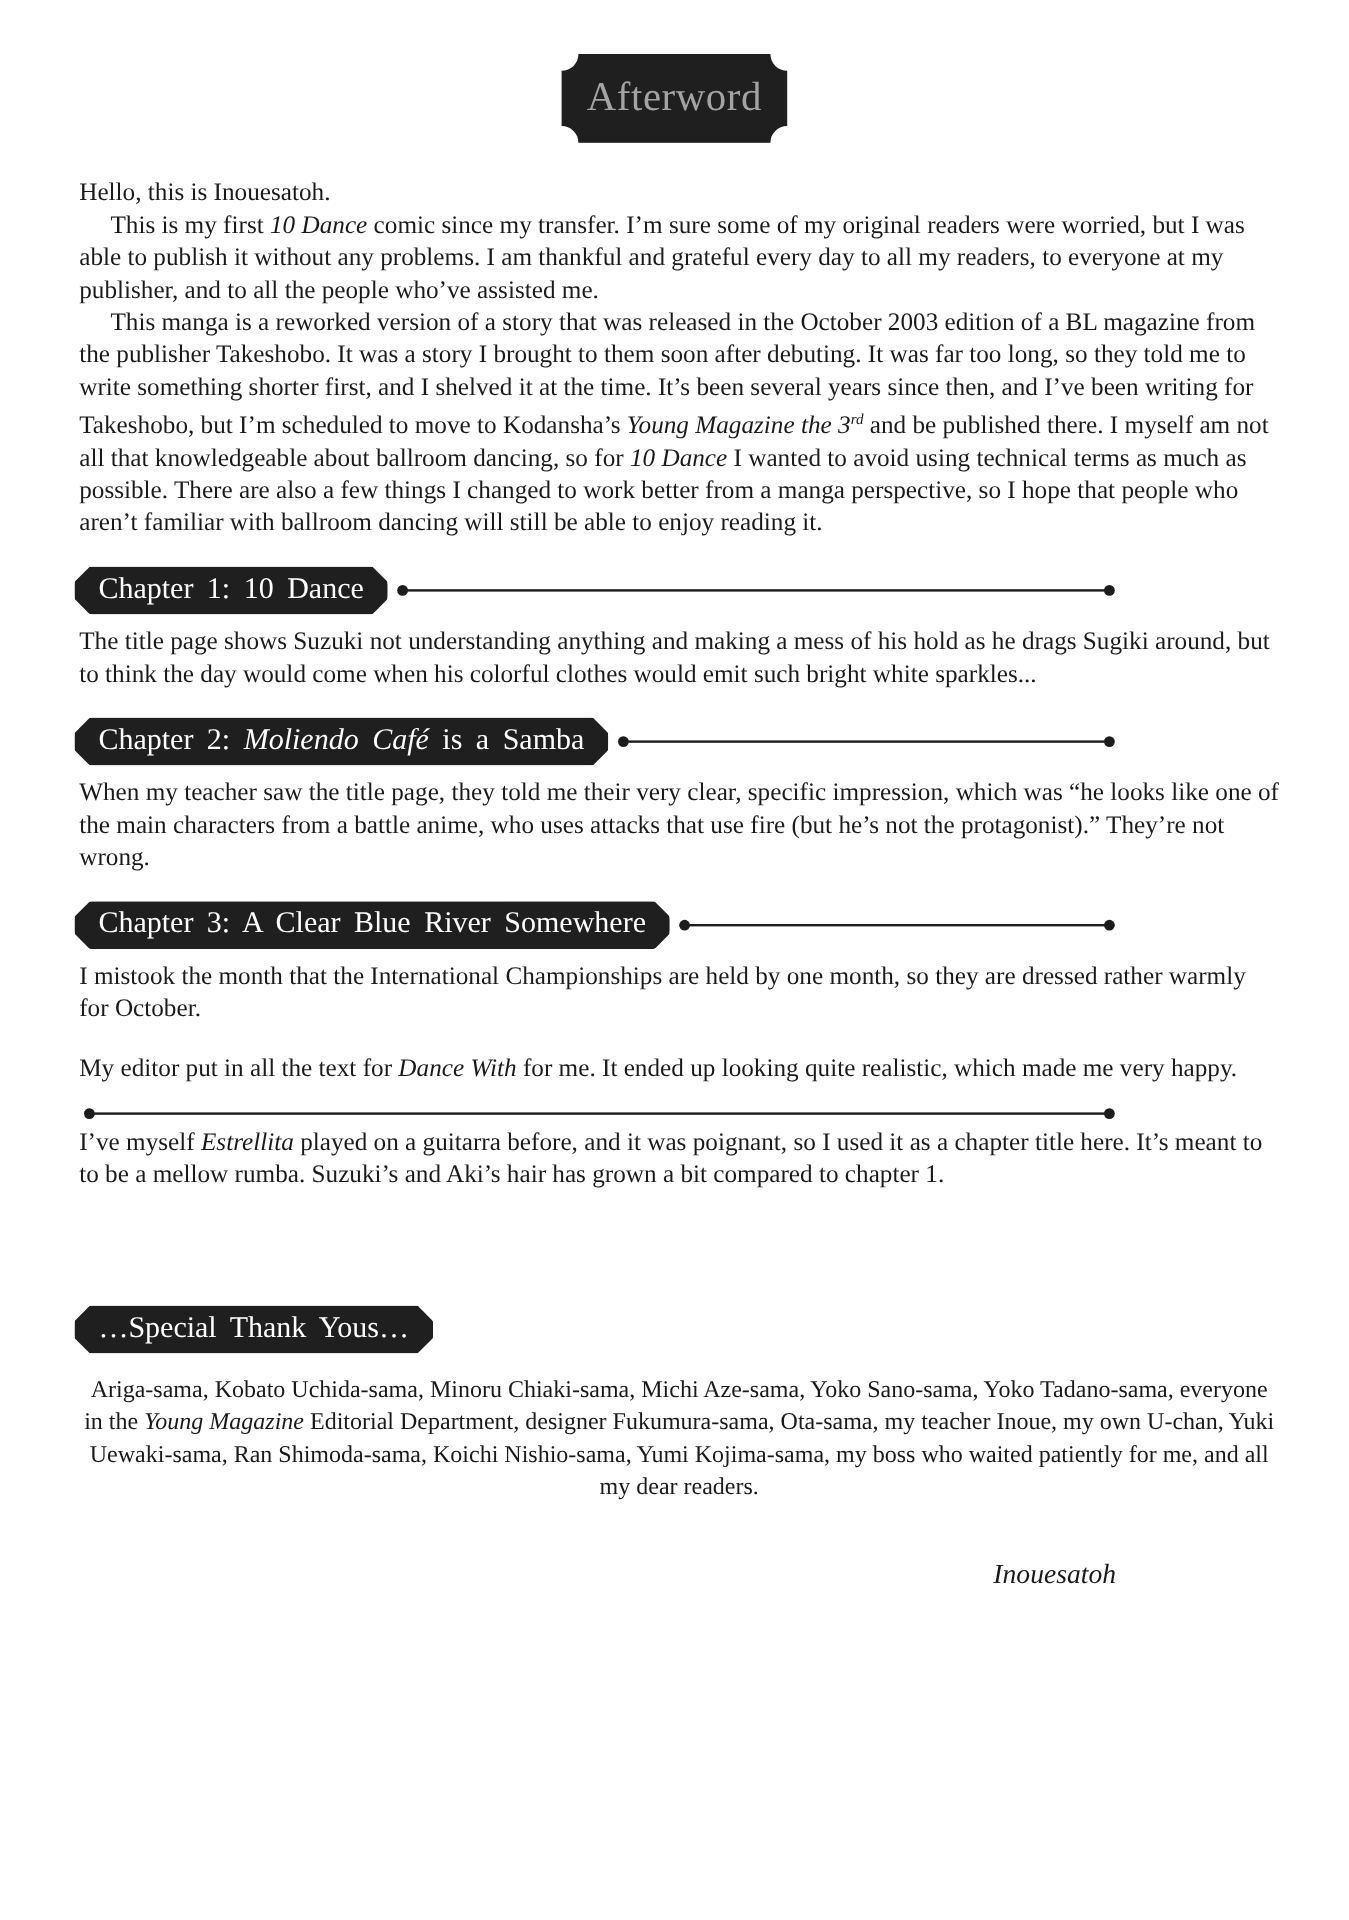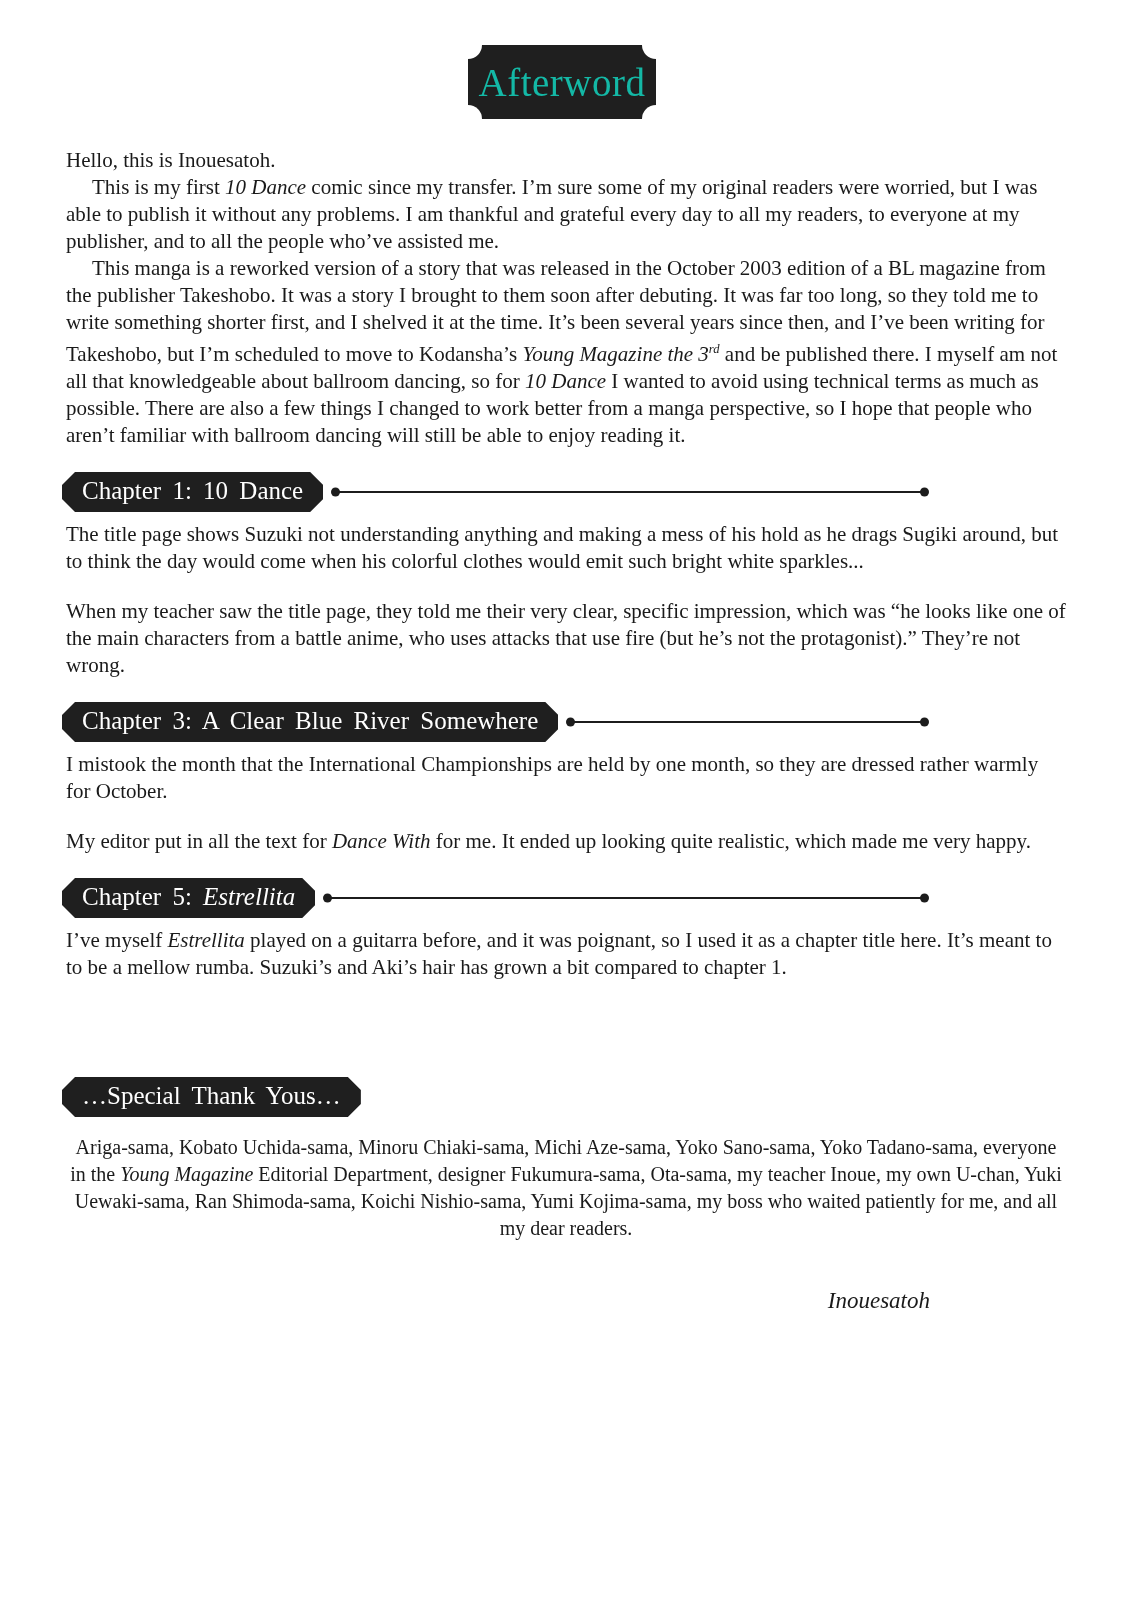--- a/index.html
+++ b/index.html
@@ -33,22 +33,22 @@
     width: 28px;
     height: 28px;
     border-radius: 50%;
     background: #ffffff;
   }
   .notch.tl { left: -14px; top: -14px; }
   .notch.tr { right: -14px; top: -14px; }
   .notch.bl { left: -14px; bottom: -14px; }
   .notch.br { right: -14px; bottom: -14px; }
   .afterword-title {
-    color: #14b8a6;
-    font-size: 39px;
+    color: #a3a3a3;
+    font-size: 34px;
     letter-spacing: 0.5px;
   }
 
   
   .intro {
     margin: 28px 58px 0 66px;
     font-size: 21px;
     line-height: 27px;
   }
   .intro p { margin: 0; }
@@ -64,20 +64,21 @@
   .octagon-banner {
     background: #1f1f1f;
     color: #ffffff;
     font-size: 25px;
     line-height: 1;
     padding: 6px 20px 9px 20px;
     white-space: nowrap;
     word-spacing: 5px;
     clip-path: polygon(13px 0, calc(100% - 13px) 0, 100% 13px, 100% calc(100% - 13px),
                        calc(100% - 13px) 100%, 13px 100%, 0 calc(100% - 13px), 0 13px);
+    border-radius: 16px;
   }
   .rule {
     flex: 1;
     height: 2px;
     background: #1c1c1c;
     position: relative;
     margin-left: 10px;
   }
   .rule::before, .rule::after {
     content: "";
@@ -137,38 +138,41 @@
 
   <div class="chapter">
     <div class="chapter-head">
       <span class="octagon-banner"><span>Chapter 1: 10 Dance</span></span>
       <span class="rule"></span>
     </div>
     <p class="chapter-body"><span>The title page shows Suzuki not understanding anything and making a mess of his hold as he drags Sugiki around, but to think the day would come when his colorful clothes would emit such bright white sparkles...</span></p>
   </div>
 
   <div class="chapter">
+    <div class="chapter-head">
+      <span class="octagon-banner"><span>Chapter 2: </span><span style="font-style: italic;">Moliendo Café</span><span> is a Samba</span></span>
+      <span class="rule"></span>
+    </div>
     <p class="chapter-body"><span>When my teacher saw the title page, they told me their very clear, specific impression, which was “he looks like one of the main characters from a battle anime, who uses attacks that use fire (but he’s not the protagonist).” They’re not wrong.</span></p>
   </div>
 
   <div class="chapter">
     <div class="chapter-head">
       <span class="octagon-banner"><span>Chapter 3: A Clear Blue River Somewhere</span></span>
       <span class="rule"></span>
     </div>
     <p class="chapter-body"><span>I mistook the month that the International Championships are held by one month, so they are dressed rather warmly for October.</span></p>
   </div>
 
   <div class="chapter">
     <p class="chapter-body"><span>My editor put in all the text for </span><span style="font-style: italic;">Dance With</span><span> for me. It ended up looking quite realistic, which made me very happy.</span></p>
   </div>
 
   <div class="chapter">
     <div class="chapter-head">
-      <span class="octagon-banner"><span>Chapter 5: </span><span style="font-style: italic;">Estrellita</span></span>
       <span class="rule"></span>
     </div>
     <p class="chapter-body"><span>I’ve myself </span><span style="font-style: italic;">Estrellita</span><span> played on a guitarra before, and it was poignant, so I used it as a chapter title here. It’s meant to to be a mellow rumba. Suzuki’s and Aki’s hair has grown a bit compared to chapter 1.</span></p>
   </div>
 
   <div class="thanks">
     <div class="chapter-head">
       <span class="octagon-banner"><span>…Special Thank Yous…</span></span>
     </div>
     <p class="thanks-body"><span>Ariga-sama, Kobato Uchida-sama, Minoru Chiaki-sama, Michi Aze-sama, Yoko Sano-sama, Yoko Tadano-sama, everyone in the </span><span style="font-style: italic;">Young Magazine</span><span> Editorial Department, designer Fukumura-sama, Ota-sama, my teacher Inoue, my own U-chan, Yuki Uewaki-sama, Ran Shimoda-sama, Koichi Nishio-sama, Yumi Kojima-sama, my boss who waited patiently for me, and all my dear readers.</span></p>

